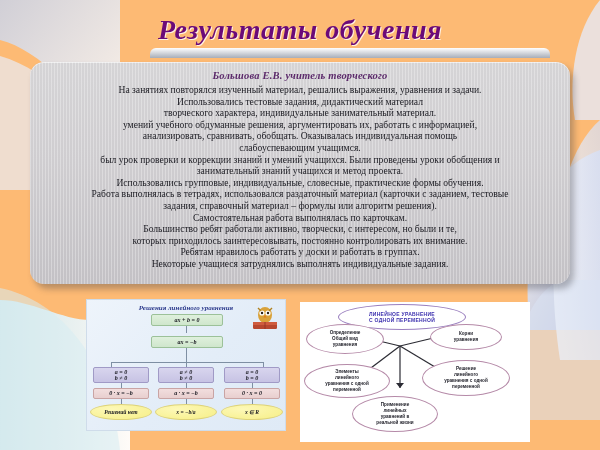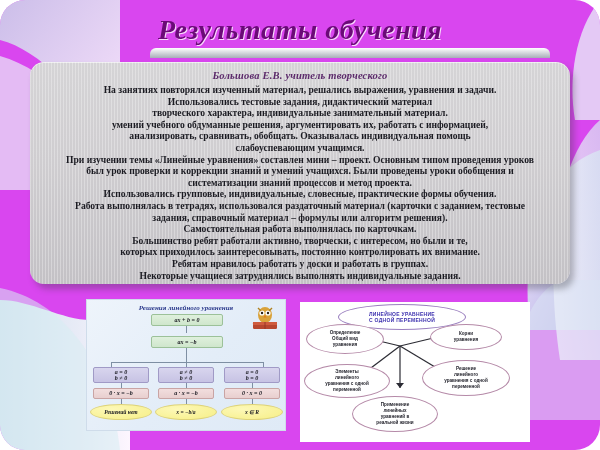--- a/index.html
+++ b/index.html
@@ -9,23 +9,22 @@
     height: 450px;
     overflow: hidden;
     background: #ffffff;
     font-family: "Liberation Serif", serif;
   }
 
   #slide {
     position: relative;
     width: 600px;
     height: 450px;
-    background: #d946ef;
+    background: #fdba74;
     overflow: hidden;
-    border-radius: 25px;
   }
 
   
   .bg-layer { position: absolute; inset: 0; pointer-events: none; }
 
   
   .slide-title {
     position: absolute;
     left: 0; right: 0;
     top: 14px;
@@ -67,21 +66,21 @@
     margin: 2px 0 3px 0;
     letter-spacing: 0.2px;
   }
 
   .panel-body { margin: 0; }
 
   .panel-line {
     display: block;
     text-align: center;
     font-family: "Liberation Serif", serif;
-    font-weight: bold;
+    font-weight: normal;
     font-size: 9.6px;
     line-height: 11.6px;
     color: #1b1b22;
     white-space: nowrap;
   }
 
   
   .fig-left {
     position: absolute;
     left: 86px;
@@ -233,23 +232,22 @@
 
   <div class="text-panel" data-name="content-panel">
     <div class="panel-head" data-name="author-line">Большова Е.В.  учитель творческого</div>
     <div class="panel-body" data-name="panel-body">
         <span class="panel-line" data-name="panel-line">На занятиях повторялся изученный материал, решались выражения, уравнения и задачи.</span>
         <span class="panel-line" data-name="panel-line">Использовались тестовые задания, дидактический материал</span>
         <span class="panel-line" data-name="panel-line">творческого характера,  индивидуальные занимательный материал.</span>
         <span class="panel-line" data-name="panel-line">умений учебного обдуманные решения, аргументировать их, работать с информацией,</span>
         <span class="panel-line" data-name="panel-line">анализировать, сравнивать, обобщать. Оказывалась индивидуальная помощь</span>
         <span class="panel-line" data-name="panel-line">слабоуспевающим учащимся.</span>
-        <span class="panel-line" data-name="panel-line">При изучении темы «Линейные уравнения» составлен мини – проект. Основным типом проведения уроков</span>
         <span class="panel-line" data-name="panel-line">был урок проверки и коррекции знаний и умений учащихся. Были проведены уроки обобщения и</span>
-        <span class="panel-line" data-name="panel-line">систематизации знаний  процессов и метод проекта.</span>
+        <span class="panel-line" data-name="panel-line">занимательный знаний  учащихся и метод проекта.</span>
         <span class="panel-line" data-name="panel-line">Использовались групповые, индивидуальные, словесные, практические формы обучения.</span>
         <span class="panel-line" data-name="panel-line">Работа выполнялась в тетрадях,  использовался раздаточный материал (карточки с заданием, тестовые</span>
         <span class="panel-line" data-name="panel-line">задания,  справочный материал – формулы или алгоритм решения).</span>
         <span class="panel-line" data-name="panel-line">Самостоятельная работа выполнялась по карточкам.</span>
         <span class="panel-line" data-name="panel-line">Большинство ребят работали активно, творчески, с интересом, но были и те,</span>
         <span class="panel-line" data-name="panel-line">которых приходилось заинтересовывать, постоянно контролировать их внимание.</span>
         <span class="panel-line" data-name="panel-line">Ребятам нравилось работать у доски и работать в группах.</span>
         <span class="panel-line" data-name="panel-line">Некоторые учащиеся затруднялись выполнять индивидуальные задания.</span>
       </div>
   </div>

